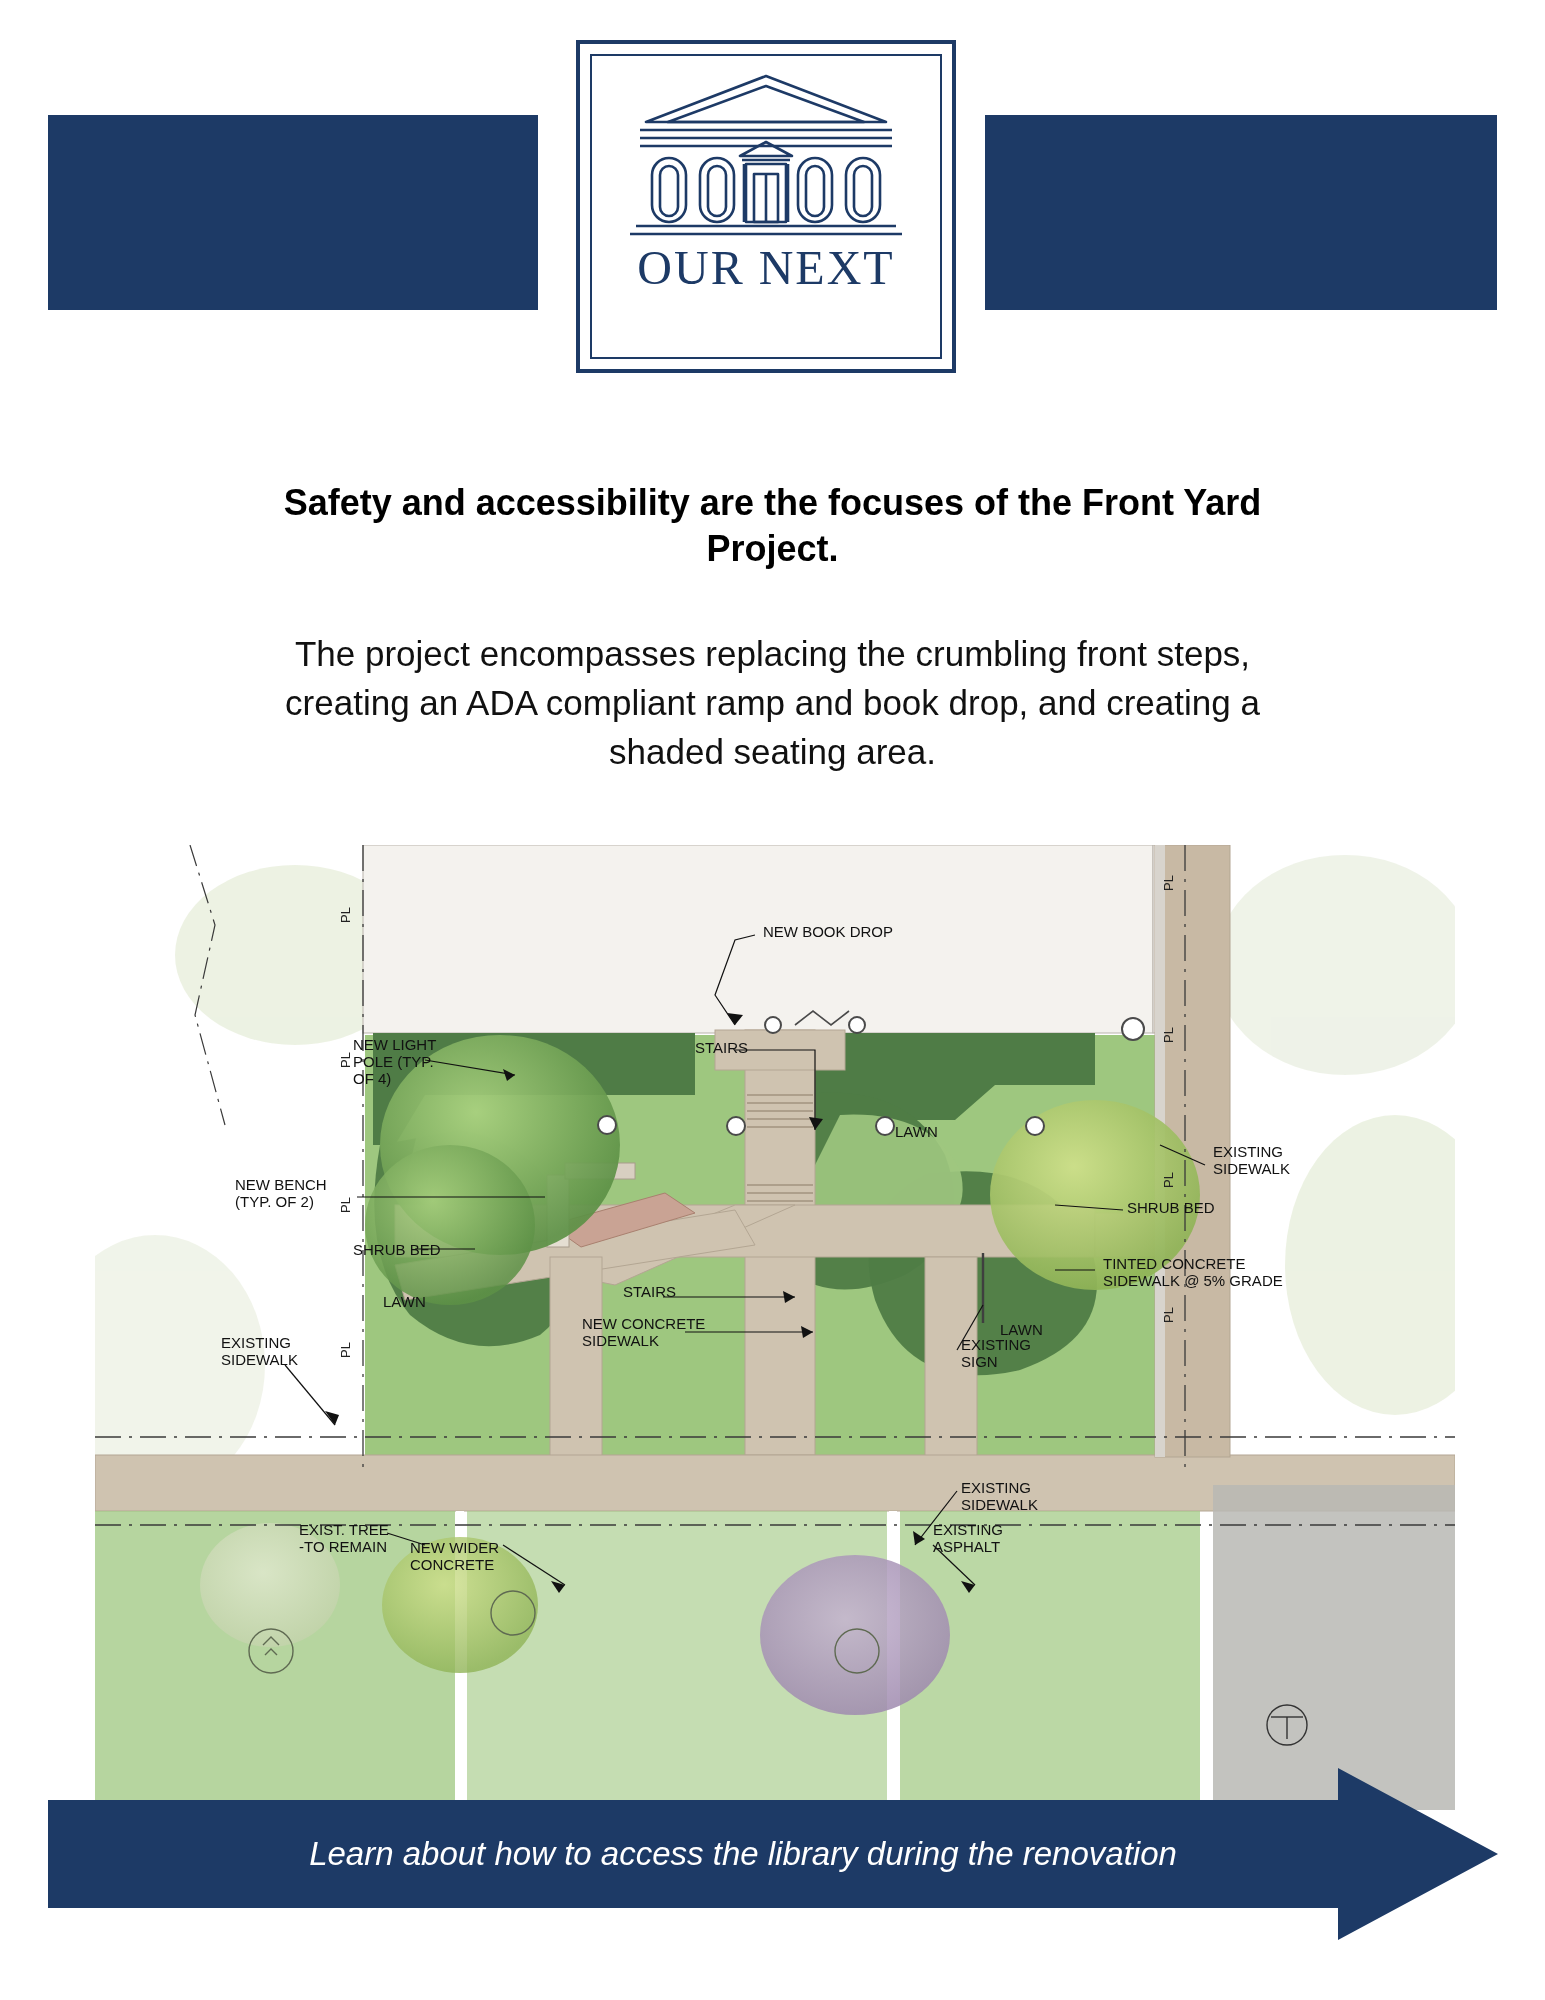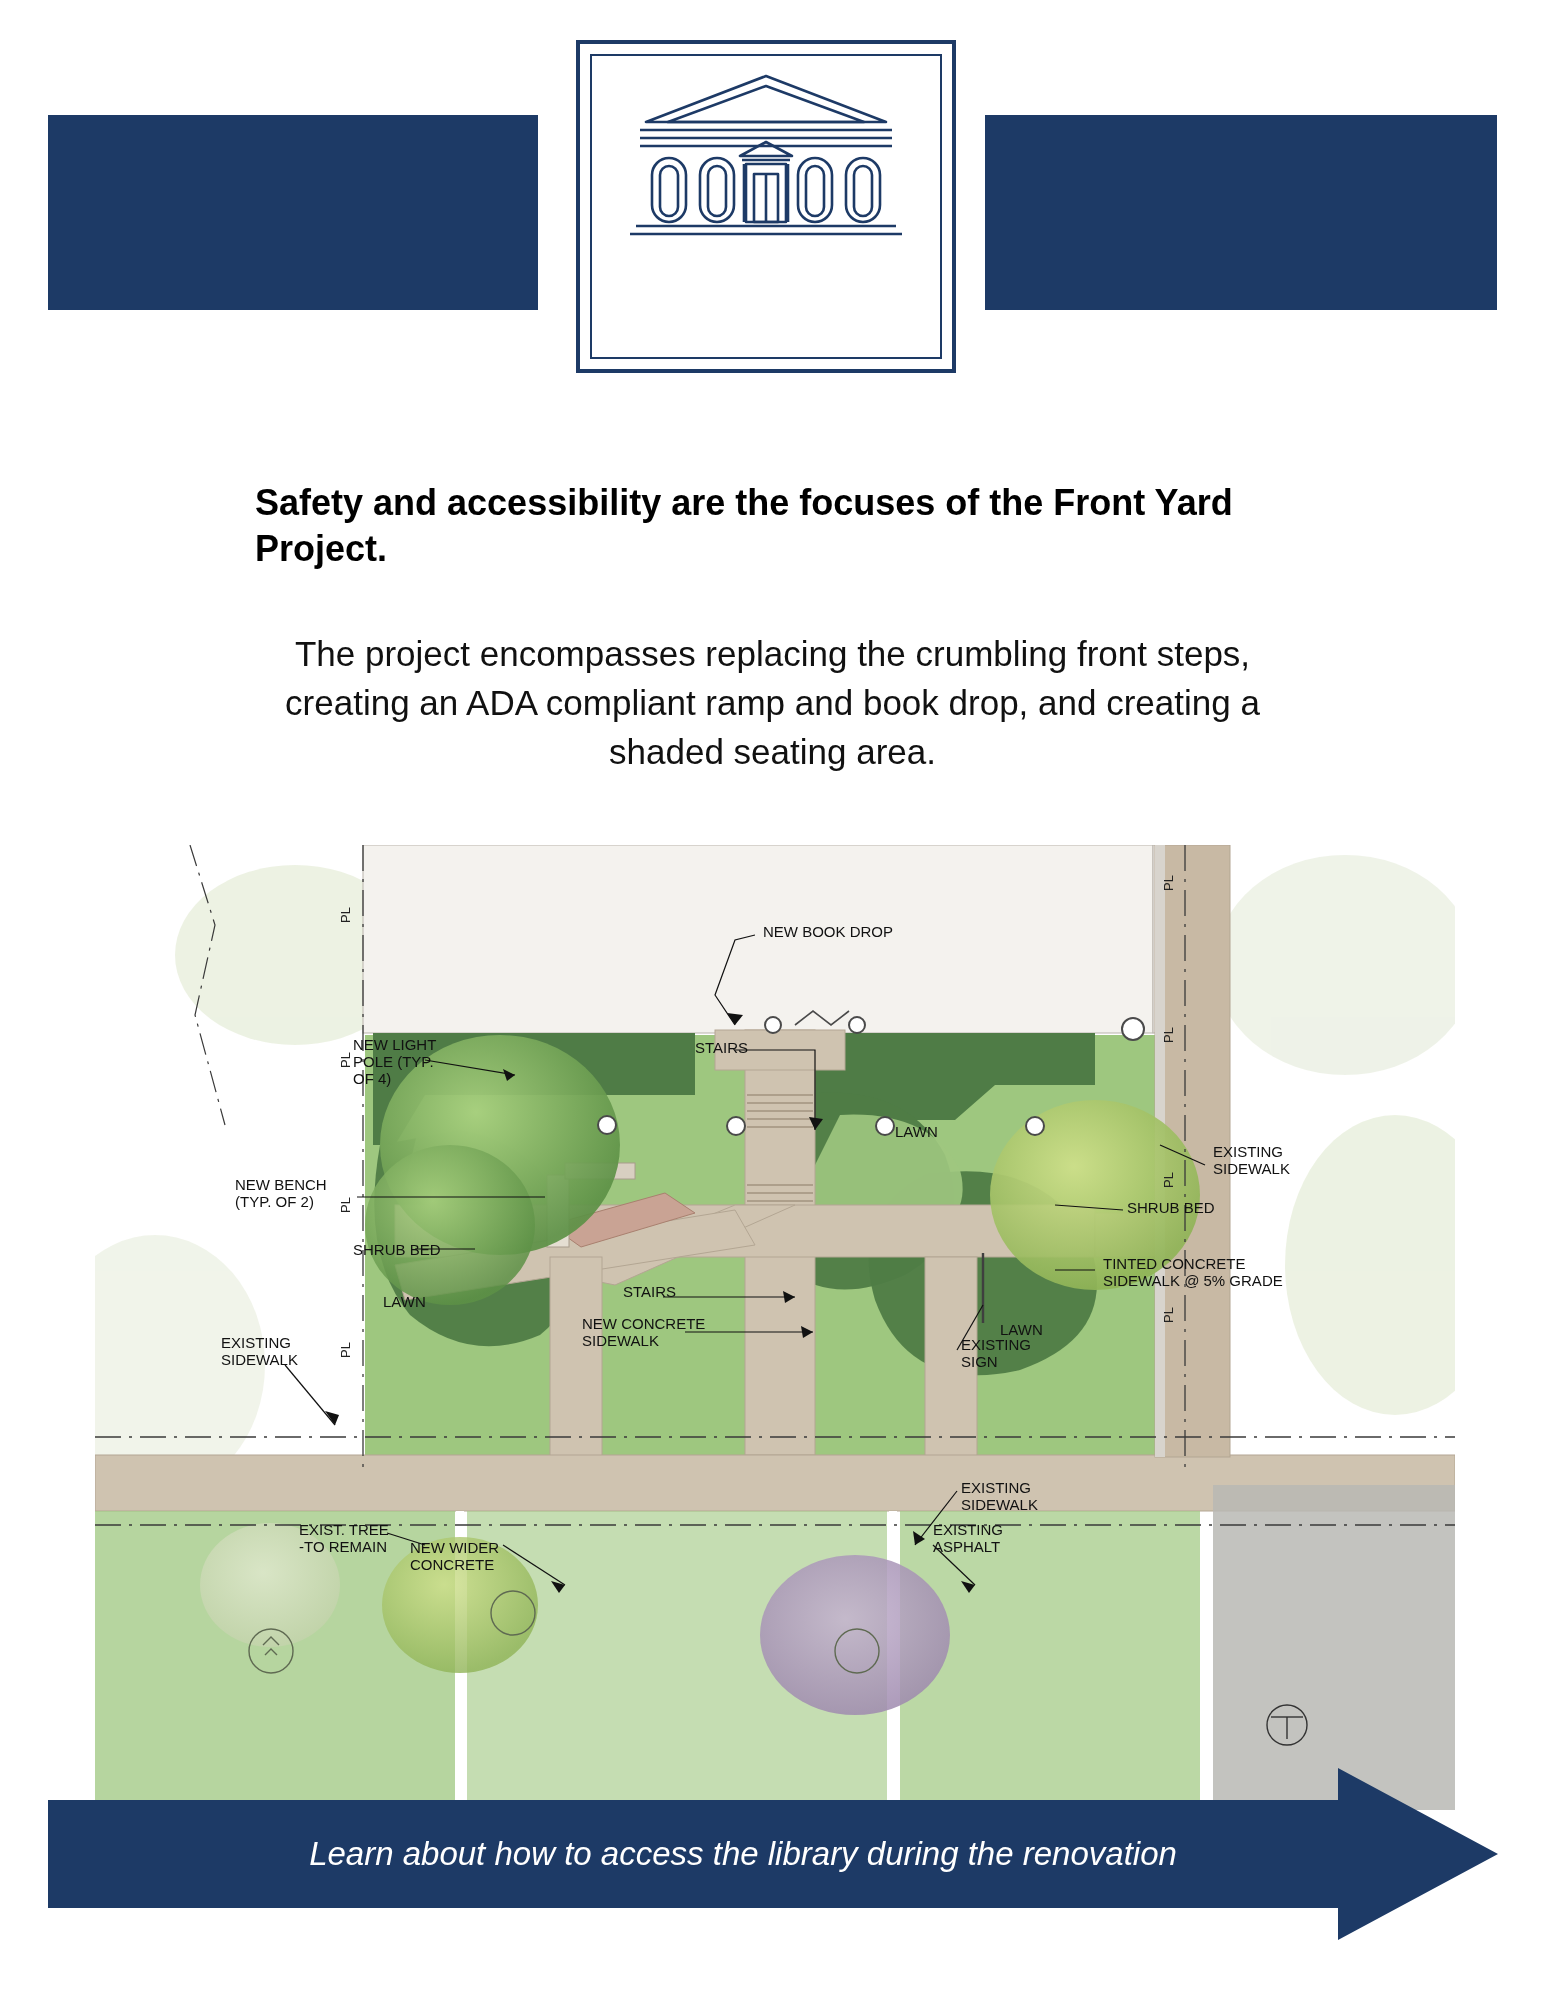--- a/index.html
+++ b/index.html
@@ -67,21 +67,21 @@
     font-weight: 400;
     margin-top: 2px;
   }
 
   
   .headline {
     position: absolute;
     top: 480px;
     left: 255px;
     width: 1035px;
-    text-align: left;
+    text-align: center;
     font-size: 36px;
     line-height: 46px;
     font-weight: bold;
     color: #000;
   }
   .subcopy {
     position: absolute;
     top: 605px;
     left: 235px;
     width: 1075px;
@@ -166,20 +166,21 @@
           <rect x="130" y="94" width="40" height="58"></rect>
           <rect x="138" y="104" width="24" height="48"></rect>
           <line x1="150" y1="104" x2="150" y2="152"></line>
           <line x1="128" y1="94" x2="128" y2="152"></line>
           <line x1="172" y1="94" x2="172" y2="152"></line>
         </g>
       </svg>
     </div>
 
     <div class="logo-text">
+      <div>OUR NEXT</div>
     </div>
   </div>
 </div>
 
 <div class="headline">Safety and accessibility are the focuses of the Front Yard Project.</div>
 <div class="subcopy">The project encompasses replacing the crumbling front steps, creating an ADA compliant ramp and book drop, and creating a shaded seating area.</div>
 
 <div class="plan">
   <svg viewBox="0 0 1360 965" width="1360" height="965">
     <defs>

